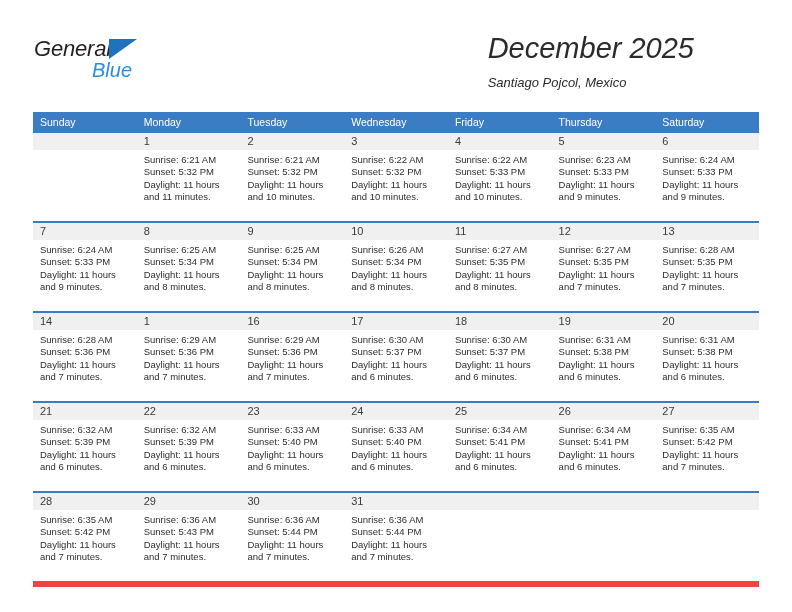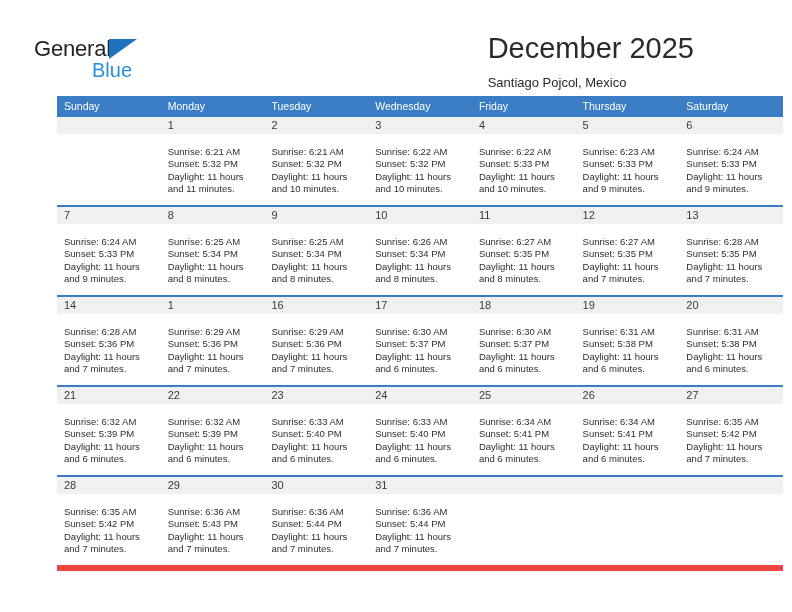--- a/index.html
+++ b/index.html
@@ -13,21 +13,21 @@
     position: relative;
     width: 792px; height: 612px;
     background: #ffffff;
     overflow: hidden;
   }
 
   
   .header {
     position: absolute;
     left: 0; top: 0;
-    width: 728px; height: 104px;
+    width: 728px; height: 104px; font-style: italic;
   }
   .logo {
     position: absolute;
     left: 34px; top: 36px;
     width: 140px; height: 52px;
   }
   .logo-general {
     position: absolute;
     left: 0; top: 0;
     font-size: 22px;
@@ -65,23 +65,22 @@
     font-size: 13px;
     color: #2b2b2b;
     line-height: 20px;
     margin-top: 7px;
     white-space: nowrap;
   }
 
   
   .calendar {
     position: absolute;
-    left: 33px; top: 96px;
+    left: 33px; top: 112px;
     width: 726px;
-    margin-left: 24px;
   }
   .weekday-row {
     display: flex;
     width: 100%;
     height: 21px;
     background: #3b7dc4;
   }
   .weekday {
     flex: 1 1 0;
     color: #ffffff;
@@ -108,21 +107,21 @@
   .day-num-band {
     height: 17px;
     background: #f0f0f0;
     padding-left: 7px;
     font-size: 11px;
     color: #3a3a3a;
     line-height: 17px;
   }
   .day-cell.empty .day-num-band { background: #f0f0f0; }
   .day-body {
-    padding: 12px 6px 0 7px;
+    padding: 4px 6px 0 7px;
     font-size: 9.5px;
     line-height: 12.4px;
     color: #2e2e2e;
   }
   .day-body div { white-space: nowrap; }
   .day-body .daylight { white-space: normal; }
 </style>
 </head>
 <body>
 

